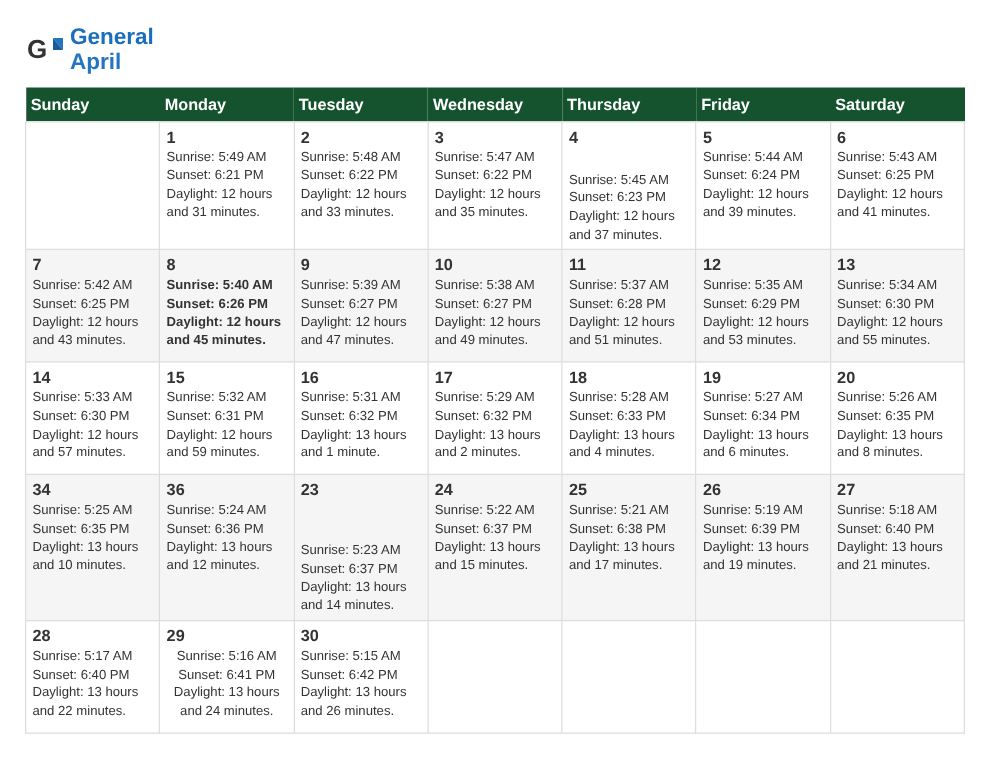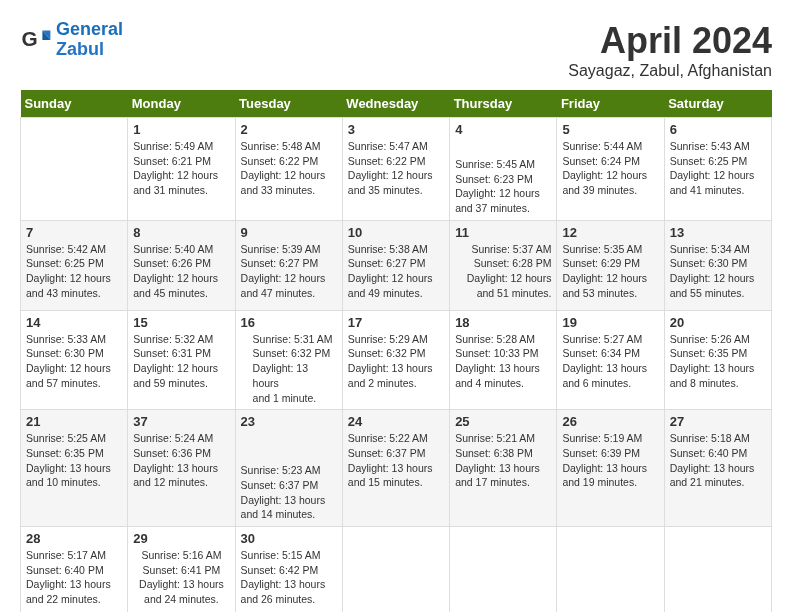--- a/index.html
+++ b/index.html
@@ -45,21 +45,21 @@
     .location {
       font-size: 16px;
       color: #333;
     }
     table {
       width: 100%;
       border-collapse: collapse;
       font-size: 11px;
     }
     th {
-      background-color: #4d7c0f;
+      background-color: #14532d;
       color: #fff;
       padding: 6px 4px;
       text-align: left;
       font-size: 13px;
       font-weight: bold;
     }
     td {
       border: 1px solid #ddd;
       vertical-align: top;
       padding: 4px 5px;
@@ -93,26 +93,22 @@
 
 <div class="header">
   <div class="logo">
     <svg class="logo-icon" viewBox="0 0 40 40">
       <text x="2" y="28" font-size="26" font-weight="bold" fill="#333" font-family="Arial">G</text>
       <polygon points="28,8 38,8 38,20" fill="#2474c4"></polygon>
       <polygon points="28,8 38,20 28,20" fill="#1a5a9a"></polygon>
     </svg>
     <div class="logo-text">
       <div><span>General</span></div>
-      <div><span style="color:#2474c4">Zabul</span></div>
+      <div><span style="color:#2474c4">April</span></div>
     </div>
-  </div>
-  <div class="title-block">
-    <div class="month-year">April 2024</div>
-    <div class="location">Sayagaz, Zabul, Afghanistan</div>
   </div>
 </div>
 
 <table>
   <thead>
     <tr>
     <th>Sunday</th>
         <th>Monday</th>
         <th>Tuesday</th>
         <th>Wednesday</th>
@@ -170,42 +166,42 @@
       <tr class="week-row">
         <td>
           <span class="day-num">7</span>
           <div class="day-info" style="white-space: pre-line;">Sunrise: 5:42 AM
 Sunset: 6:25 PM
 Daylight: 12 hours
 and 43 minutes.</div>
         </td>
         <td>
           <span class="day-num">8</span>
-          <div class="day-info" style="white-space: pre-line;">Sunrise: 5:40 AM
+          <div class="day-info" style="white-space: pre-line; font-weight: bold;">Sunrise: 5:40 AM
 Sunset: 6:26 PM
 Daylight: 12 hours
 and 45 minutes.</div>
         </td>
         <td>
           <span class="day-num">9</span>
           <div class="day-info" style="white-space: pre-line;">Sunrise: 5:39 AM
 Sunset: 6:27 PM
 Daylight: 12 hours
 and 47 minutes.</div>
         </td>
         <td>
           <span class="day-num">10</span>
           <div class="day-info" style="white-space: pre-line;">Sunrise: 5:38 AM
 Sunset: 6:27 PM
 Daylight: 12 hours
 and 49 minutes.</div>
         </td>
         <td>
           <span class="day-num">11</span>
-          <div class="day-info" style="white-space: pre-line; text-align: right;">Sunrise: 5:37 AM
+          <div class="day-info" style="white-space: pre-line;">Sunrise: 5:37 AM
 Sunset: 6:28 PM
 Daylight: 12 hours
 and 51 minutes.</div>
         </td>
         <td>
           <span class="day-num">12</span>
           <div class="day-info" style="white-space: pre-line;">Sunrise: 5:35 AM
 Sunset: 6:29 PM
 Daylight: 12 hours
 and 53 minutes.</div>
@@ -228,64 +224,64 @@
         </td>
         <td>
           <span class="day-num">15</span>
           <div class="day-info" style="white-space: pre-line;">Sunrise: 5:32 AM
 Sunset: 6:31 PM
 Daylight: 12 hours
 and 59 minutes.</div>
         </td>
         <td>
           <span class="day-num">16</span>
-          <div class="day-info" style="white-space: pre-line; margin-left: 12px;">Sunrise: 5:31 AM
+          <div class="day-info" style="white-space: pre-line;">Sunrise: 5:31 AM
 Sunset: 6:32 PM
 Daylight: 13 hours
 and 1 minute.</div>
         </td>
         <td>
           <span class="day-num">17</span>
           <div class="day-info" style="white-space: pre-line;">Sunrise: 5:29 AM
 Sunset: 6:32 PM
 Daylight: 13 hours
 and 2 minutes.</div>
         </td>
         <td>
           <span class="day-num">18</span>
           <div class="day-info" style="white-space: pre-line;">Sunrise: 5:28 AM
-Sunset: 10:33 PM
+Sunset: 6:33 PM
 Daylight: 13 hours
 and 4 minutes.</div>
         </td>
         <td>
           <span class="day-num">19</span>
           <div class="day-info" style="white-space: pre-line;">Sunrise: 5:27 AM
 Sunset: 6:34 PM
 Daylight: 13 hours
 and 6 minutes.</div>
         </td>
         <td>
           <span class="day-num">20</span>
           <div class="day-info" style="white-space: pre-line;">Sunrise: 5:26 AM
 Sunset: 6:35 PM
 Daylight: 13 hours
 and 8 minutes.</div>
         </td>
       </tr>
       <tr class="week-row">
         <td>
-          <span class="day-num">21</span>
+          <span class="day-num">34</span>
           <div class="day-info" style="white-space: pre-line;">Sunrise: 5:25 AM
 Sunset: 6:35 PM
 Daylight: 13 hours
 and 10 minutes.</div>
         </td>
         <td>
-          <span class="day-num">37</span>
+          <span class="day-num">36</span>
           <div class="day-info" style="white-space: pre-line;">Sunrise: 5:24 AM
 Sunset: 6:36 PM
 Daylight: 13 hours
 and 12 minutes.</div>
         </td>
         <td>
           <span class="day-num">23</span>
           <div class="day-info" style="white-space: pre-line; margin-top: 34px;">Sunrise: 5:23 AM
 Sunset: 6:37 PM
 Daylight: 13 hours

